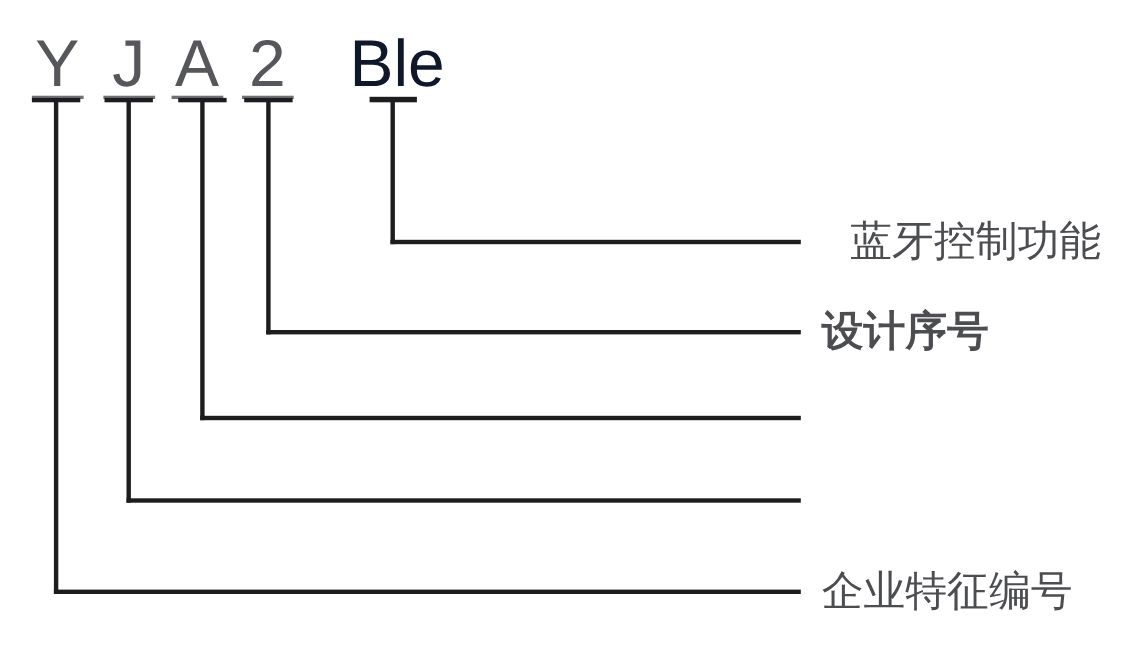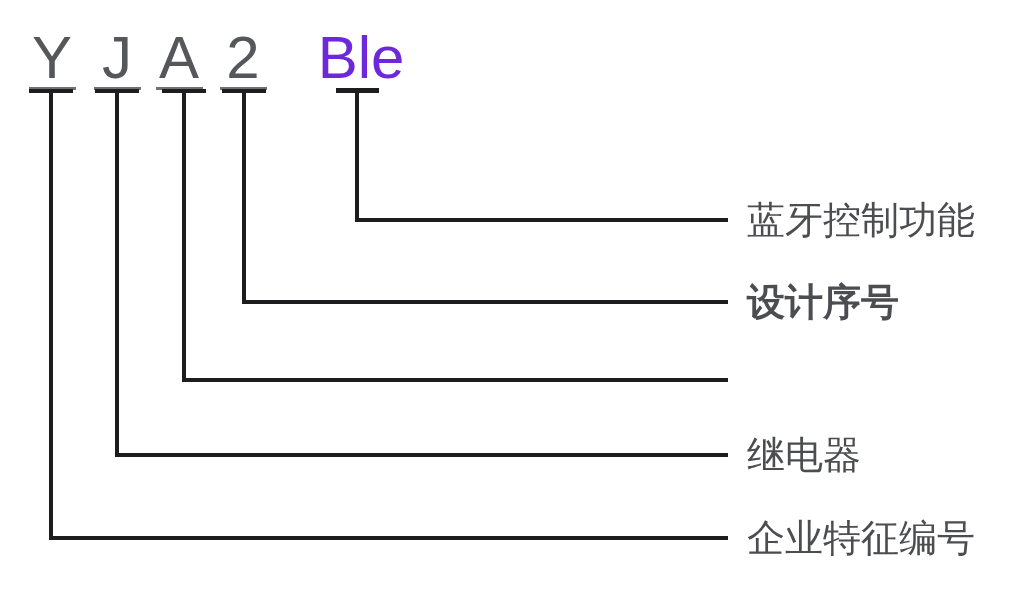--- a/index.html
+++ b/index.html
@@ -62,30 +62,29 @@
     <div class="code-underline" style="left: 28.5px; background: rgb(112, 113, 116);"></div>
     <div class="connector-cap" style="left: 29px; width: 44px; top: 89px; height: 4px; background: rgb(29, 29, 31);"></div>
     <div class="connector-stem" style="left: 49px; height: 449px; background: rgb(29, 29, 31);"></div>
     <div class="connector-hline" style="left: 49px; top: 536px; width: 679px; background: rgb(29, 29, 31);"></div>
     <div class="code-label" style="top: 519px; color: rgb(76, 77, 80); text-align: right;">企业特征编号</div>
     <div class="code-char" style="left: 117px; color: rgb(86, 87, 90);">J</div>
     <div class="code-underline" style="left: 93.5px; background: rgb(112, 113, 116);"></div>
     <div class="connector-cap" style="left: 95px; width: 44px; top: 89px; height: 4px; background: rgb(29, 29, 31);"></div>
     <div class="connector-stem" style="left: 115px; height: 366px; background: rgb(29, 29, 31);"></div>
     <div class="connector-hline" style="left: 115px; top: 453px; width: 613px; background: rgb(29, 29, 31);"></div>
-    <div class="code-label" style="top: 436px; color: rgb(76, 77, 80);">继电器</div>
     <div class="code-char" style="left: 179px; color: rgb(86, 87, 90);">A</div>
     <div class="code-underline" style="left: 155.5px; background: rgb(112, 113, 116);"></div>
     <div class="connector-cap" style="left: 162px; width: 44px; top: 89px; height: 4px; background: rgb(29, 29, 31);"></div>
     <div class="connector-stem" style="left: 182px; height: 291px; background: rgb(29, 29, 31);"></div>
     <div class="connector-hline" style="left: 182px; top: 378px; width: 546px; background: rgb(29, 29, 31);"></div>
     <div class="code-char" style="left: 243px; color: rgb(86, 87, 90);">2</div>
     <div class="code-underline" style="left: 219.5px; background: rgb(112, 113, 116);"></div>
     <div class="connector-cap" style="left: 222px; width: 44px; top: 89px; height: 4px; background: rgb(29, 29, 31);"></div>
     <div class="connector-stem" style="left: 242px; height: 213px; background: rgb(29, 29, 31);"></div>
     <div class="connector-hline" style="left: 242px; top: 300px; width: 486px; background: rgb(29, 29, 31);"></div>
     <div class="code-label" style="top: 283px; color: rgb(76, 77, 80); font-weight: bold;">设计序号</div>
-    <div class="code-char" style="left: 361px; color: #6d28d9;">Ble</div>
+    <div class="code-char" style="left: 361px; color: #0f172a;">Ble</div>
     <div class="connector-cap" style="left: 335.5px; width: 43px; top: 88px; height: 5px; background: rgb(29, 29, 31);"></div>
     <div class="connector-stem" style="left: 355px; height: 131px; background: rgb(29, 29, 31);"></div>
     <div class="connector-hline" style="left: 355px; top: 218px; width: 373px; background: rgb(29, 29, 31);"></div>
-    <div class="code-label" style="top: 201px; color: rgb(76, 77, 80);">蓝牙控制功能</div>
+    <div class="code-label" style="top: 201px; color: rgb(76, 77, 80); margin-left: 26px;">蓝牙控制功能</div>
   </div>
 
 </body></html>

